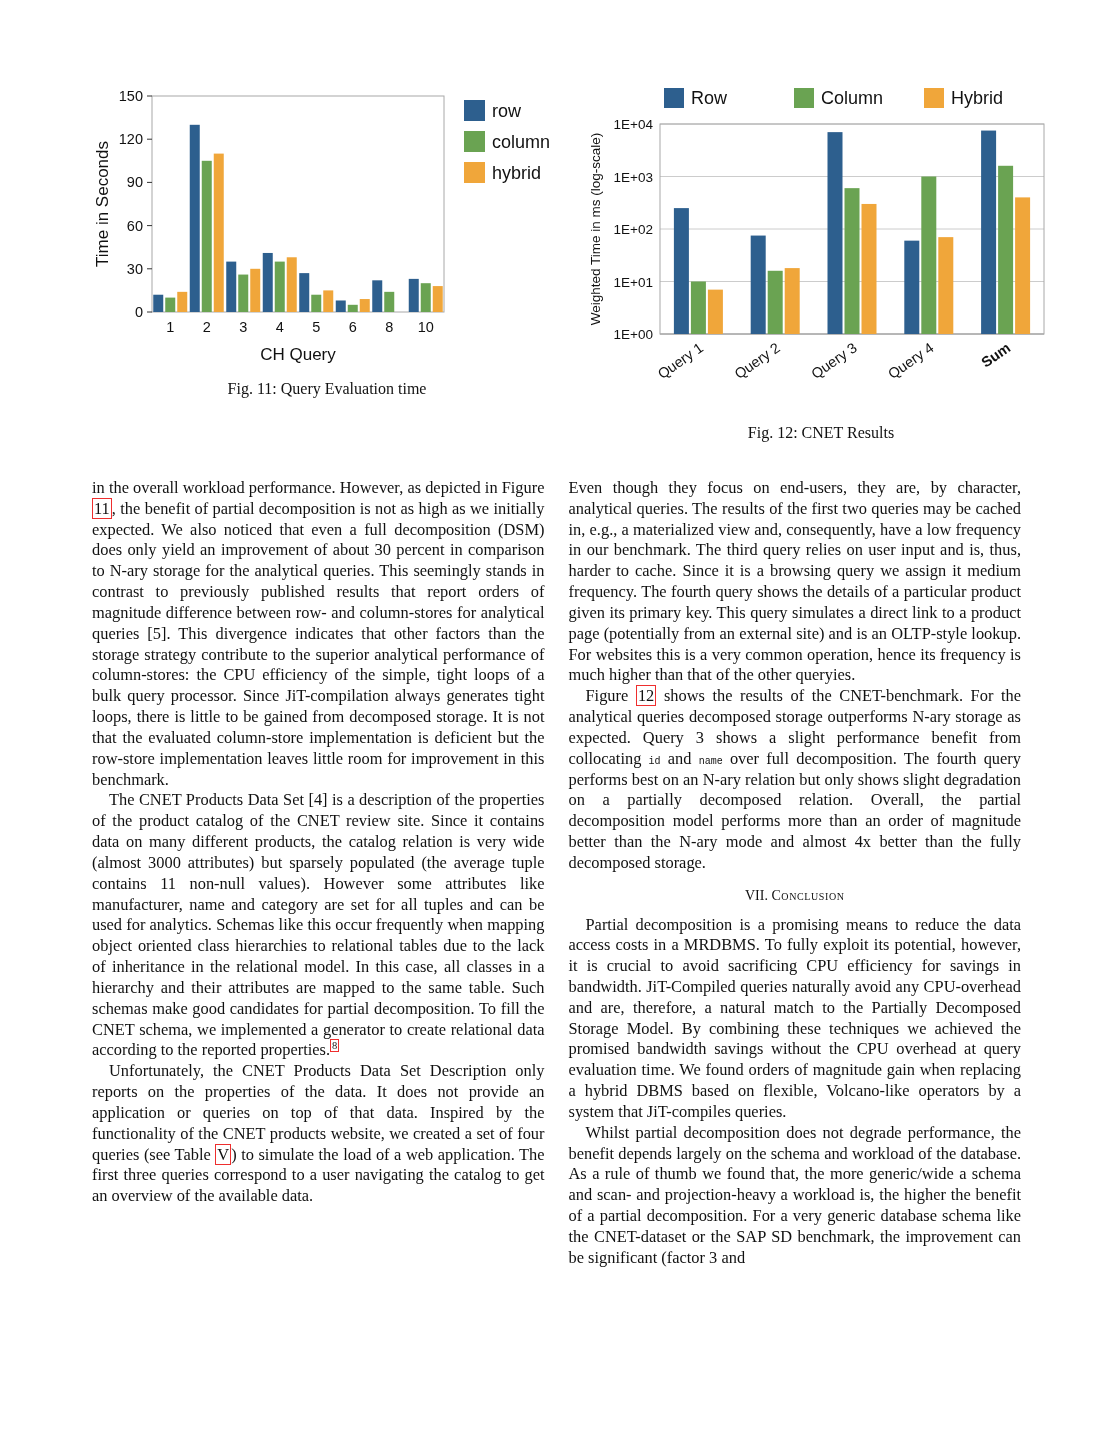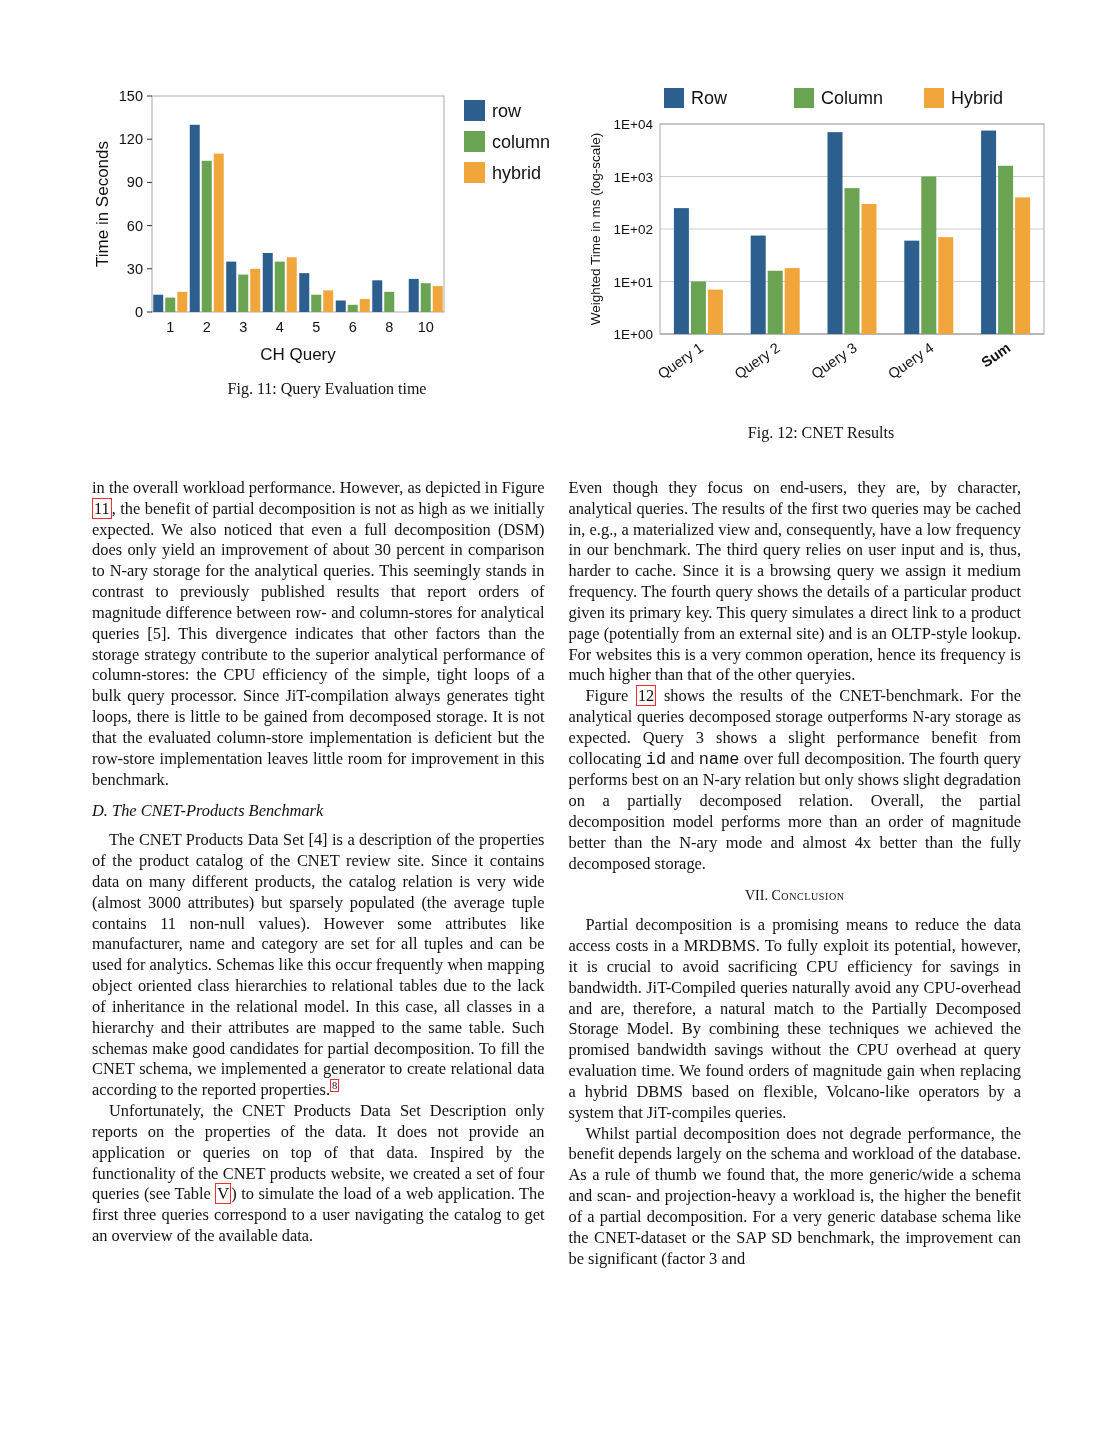--- a/index.html
+++ b/index.html
@@ -13,21 +13,21 @@
   .columns{display:flex;gap:24px;align-items:flex-start;}
   .col{flex:1;font-size:16.4px;line-height:1.27;text-align:justify;}
   .col p{margin:0;}
   .col p.indent{text-indent:17px;}
   .sec-heading{font-style:italic;font-weight:normal;font-size:16.4px;margin:11px 0 8px 0;text-align:left;}
   .conclusion-heading{text-align:center;font-weight:normal;font-size:14px;margin:13px 0 10px 0;}
   .smallcaps{font-variant:small-caps;letter-spacing:0.6px;}
   .refbox{border:1.2px solid var(--ref-box,#ee2e2e);padding:0 1px;}
   .supref{vertical-align:super;font-size:10.5px;line-height:0;}
   .refbox.supref{border-width:1px;}
-  .mono{font-family:"Liberation Mono","DejaVu Sans Mono",monospace;font-size:17px;}
+  .mono{font-family:"Liberation Mono","DejaVu Sans Mono",monospace;font-size:10px;}
   .footnote{margin-top:18px;font-size:13.5px;text-align:left;}
   .footnote-rule{width:172px;border-top:1.2px solid #000;margin-bottom:5px;}
   .urlbox{font-family:"Liberation Mono","DejaVu Sans Mono",monospace;font-size:13px;border:1.3px solid var(--url-box,#19c8d6);padding:0 2px;color:#111;}
 </style>
 </head>
 <body>
 
 <div class="page">
 
   <div class="figures-row">
@@ -133,21 +133,20 @@
         </svg>
       <div class="caption">Fig. 12: CNET Results</div>
     </div>
 
   </div>
 
   <div class="columns">
 
     <div class="col">
       <p><span>in the overall workload performance. However, as depicted in Figure </span><span class="refbox">11</span><span>, the benefit of partial decomposition is not as high as we initially expected. We also noticed that even a full decomposition (DSM) does only yield an improvement of about 30 percent in comparison to N-ary storage for the analytical queries. This seemingly stands in contrast to previously published results that report orders of magnitude difference between row- and column-stores for analytical queries [5]. This divergence indicates that other factors than the storage strategy contribute to the superior analytical performance of column-stores: the CPU efficiency of the simple, tight loops of a bulk query processor. Since JiT-compilation always generates tight loops, there is little to be gained from decomposed storage. It is not that the evaluated column-store implementation is deficient but the row-store implementation leaves little room for improvement in this benchmark.</span></p>
-      <h3 class="sec-heading">D. The CNET-Products Benchmark</h3>
       <p class="indent"><span>The CNET Products Data Set [4] is a description of the properties of the product catalog of the CNET review site. Since it contains data on many different products, the catalog relation is very wide (almost 3000 attributes) but sparsely populated (the average tuple contains 11 non-null values). However some attributes like manufacturer, name and category are set for all tuples and can be used for analytics. Schemas like this occur frequently when mapping object oriented class hierarchies to relational tables due to the lack of inheritance in the relational model. In this case, all classes in a hierarchy and their attributes are mapped to the same table. Such schemas make good candidates for partial decomposition. To fill the CNET schema, we implemented a generator to create relational data according to the reported properties.</span><span class="refbox supref">8</span></p>
       <p class="indent"><span>Unfortunately, the CNET Products Data Set Description only reports on the properties of the data. It does not provide an application or queries on top of that data. Inspired by the functionality of the CNET products website, we created a set of four queries (see Table </span><span class="refbox">V</span><span>) to simulate the load of a web application. The first three queries correspond to a user navigating the catalog to get an overview of the available data.</span></p>
     </div>
 
     <div class="col">
       <p><span>Even though they focus on end-users, they are, by character, analytical queries. The results of the first two queries may be cached in, e.g., a materialized view and, consequently, have a low frequency in our benchmark. The third query relies on user input and is, thus, harder to cache. Since it is a browsing query we assign it medium frequency. The fourth query shows the details of a particular product given its primary key. This query simulates a direct link to a product page (potentially from an external site) and is an OLTP-style lookup. For websites this is a very common operation, hence its frequency is much higher than that of the other queryies.</span></p>
       <p class="indent"><span>Figure </span><span class="refbox">12</span><span> shows the results of the CNET-benchmark. For the analytical queries decomposed storage outperforms N-ary storage as expected. Query 3 shows a slight performance benefit from collocating </span><span class="mono">id</span><span> and </span><span class="mono">name</span><span> over full decomposition. The fourth query performs best on an N-ary relation but only shows slight degradation on a partially decomposed relation. Overall, the partial decomposition model performs more than an order of magnitude better than the N-ary mode and almost 4x better than the fully decomposed storage.</span></p>
       <h3 class="conclusion-heading">
         <span>VII.</span>
         <span class="smallcaps">Conclusion</span>

